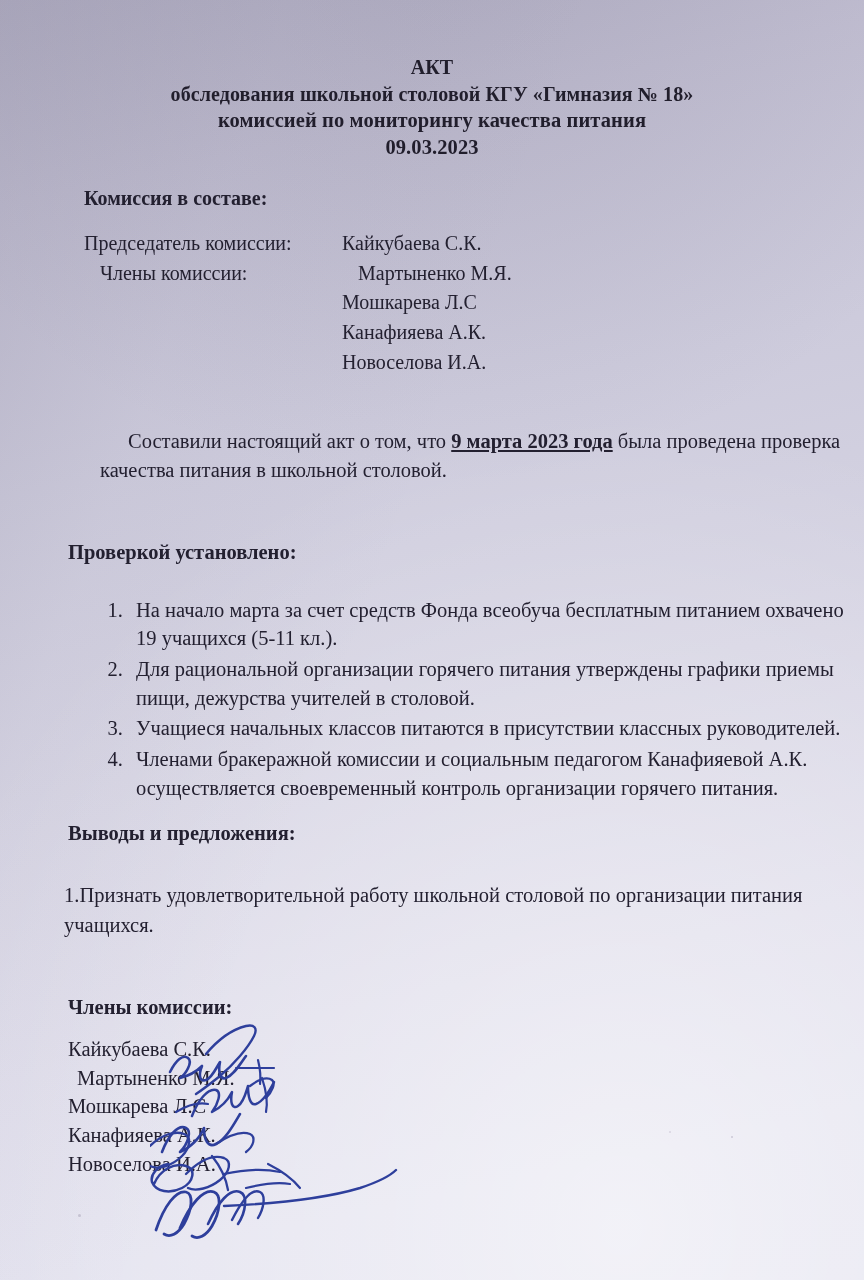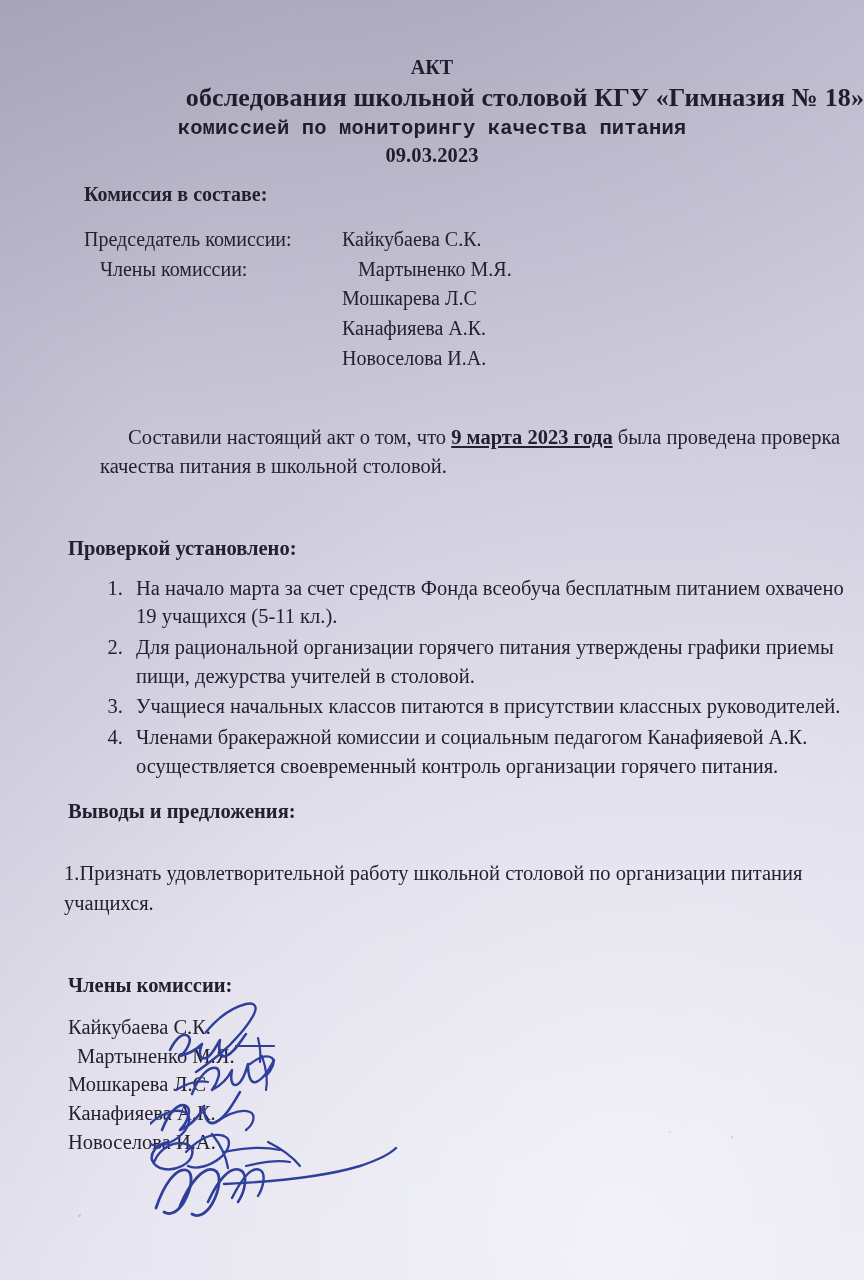--- a/index.html
+++ b/index.html
@@ -45,27 +45,27 @@
   .title-block {
     text-align: center;
     padding-top: 54px;
     font-weight: bold;
     font-size: 20.5px;
     line-height: 1.33;
     letter-spacing: 0.1px;
     color: #211e2c;
   }
   .title-line-1 { font-size: 20px; }
-  .title-line-2 { font-size: 26px; text-align: right; }
-  .title-line-3 { font-size: 20.5px; font-family: Liberation Mono, monospace; }
+  .title-line-2 { font-size: 20px; }
+  .title-line-3 { font-size: 20.5px; }
   .title-line-4 { font-size: 20.5px; }
 
   
   .commission {
-    margin-top: 10px;
+    margin-top: 22px;
     padding-left: 84px;
     font-size: 20px;
     line-height: 1.48;
   }
   .commission-heading {
     font-weight: bold;
     font-size: 20px;
     margin-bottom: 16px;
   }
   .role-row {
@@ -99,21 +99,21 @@
   }
 
   
   .findings-heading {
     margin-top: 56px;
     padding-left: 68px;
     font-weight: bold;
     font-size: 20.5px;
   }
   ol.findings {
-    margin: 14px 0 0 0;
+    margin: 32px 0 0 0;
     padding-left: 128px;
     padding-right: 16px;
     font-size: 20.5px;
     line-height: 1.40;
   }
   ol.findings li {
     margin-bottom: 2px;
     padding-left: 8px;
   }
 

